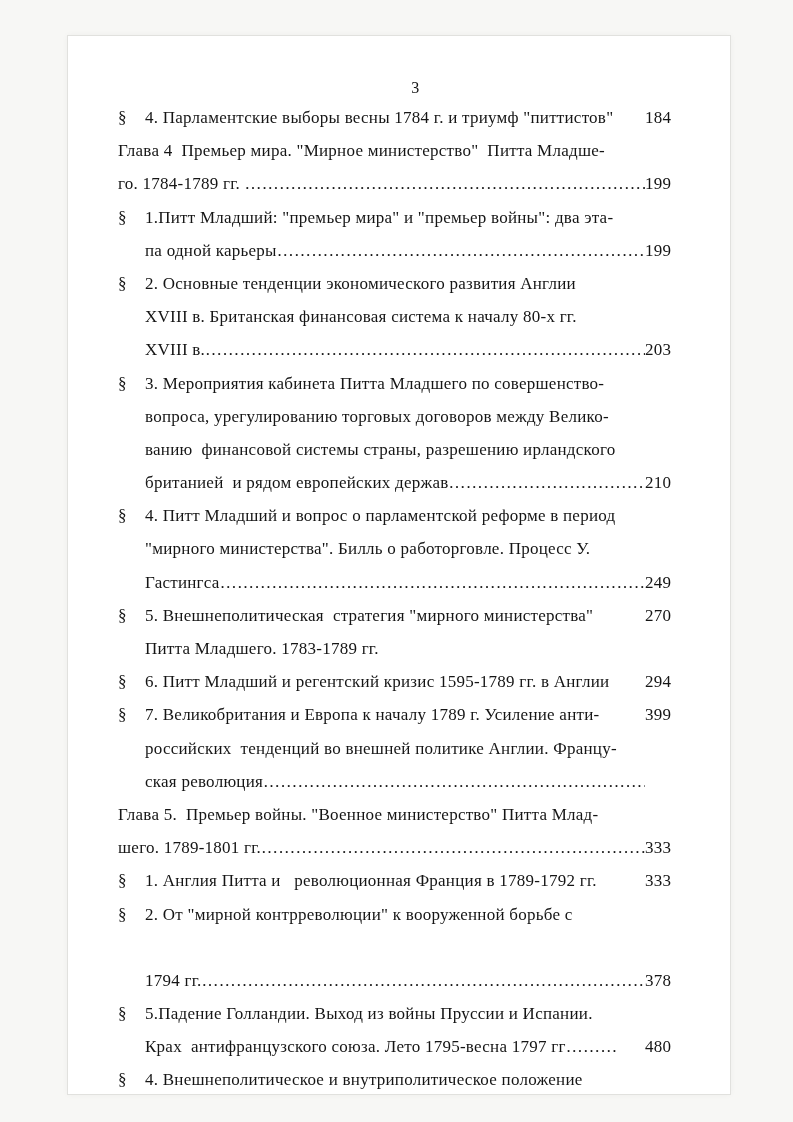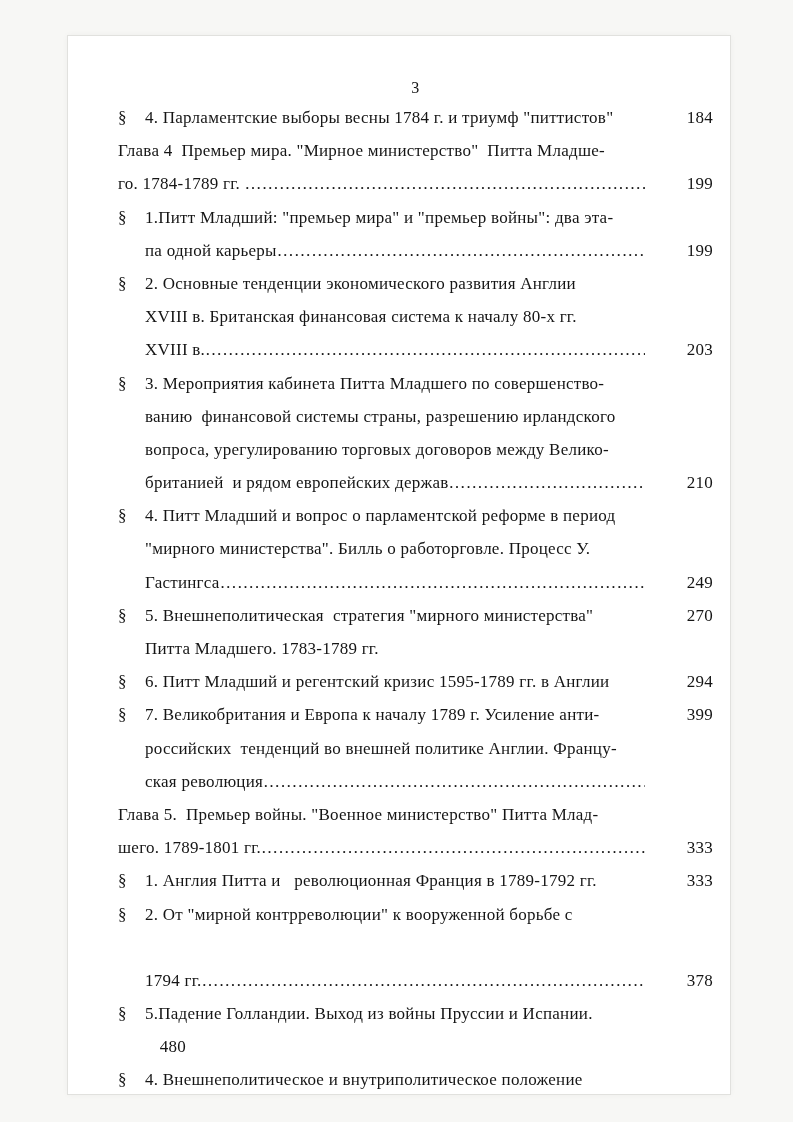--- a/index.html
+++ b/index.html
@@ -34,21 +34,21 @@
   .row{
     display:flex;
     height:33.2px;
     line-height:33.2px;
     font-size:17px;
     letter-spacing:0.25px;
   }
   .marker{flex:0 0 27px;}
   .text{flex:1 1 auto;white-space:pre;overflow:hidden;}
   .row.cont .text{margin-left:27px;}
-  .pageno{flex:0 0 68px;text-align:right;}
+  .pageno{flex:0 0 68px;text-align:left;}
 </style>
 </head>
 <body>
 
 <div class="screen">
   <div class="paper"></div>
 
   <div class="page-number">3</div>
 
   <div class="toc">
@@ -96,26 +96,26 @@
       <span class="pageno">203</span>
     </div>
 
     <div class="row">
       <span class="marker">§</span>
       <span class="text">3. Мероприятия кабинета Питта Младшего по совершенство-</span>
       <span class="pageno"></span>
     </div>
 
     <div class="row cont">
+      <span class="text">вопроса, урегулированию торговых договоров между Велико-</span>
+      <span class="pageno"></span>
+    </div>
+
+    <div class="row cont">
       <span class="text">ванию  финансовой системы страны, разрешению ирландского</span>
-      <span class="pageno"></span>
-    </div>
-
-    <div class="row cont">
-      <span class="text">вопроса, урегулированию торговых договоров между Велико-</span>
       <span class="pageno"></span>
     </div>
 
     <div class="row cont">
       <span class="text">британией  и рядом европейских держав………………………………..</span>
       <span class="pageno">210</span>
     </div>
 
     <div class="row">
       <span class="marker">§</span>
@@ -197,20 +197,21 @@
       <span class="pageno">378</span>
     </div>
 
     <div class="row">
       <span class="marker">§</span>
       <span class="text">5.Падение Голландии. Выход из войны Пруссии и Испании.</span>
       <span class="pageno"></span>
     </div>
 
     <div class="row cont">
+      <span class="text">Крах  антифранцузского союза. Лето 1795-весна 1797 гг………</span>
       <span class="pageno">480</span>
     </div>
 
     <div class="row">
       <span class="marker">§</span>
       <span class="text">4. Внешнеполитическое и внутриполитическое положение</span>
       <span class="pageno"></span>
     </div>
 
   </div>

